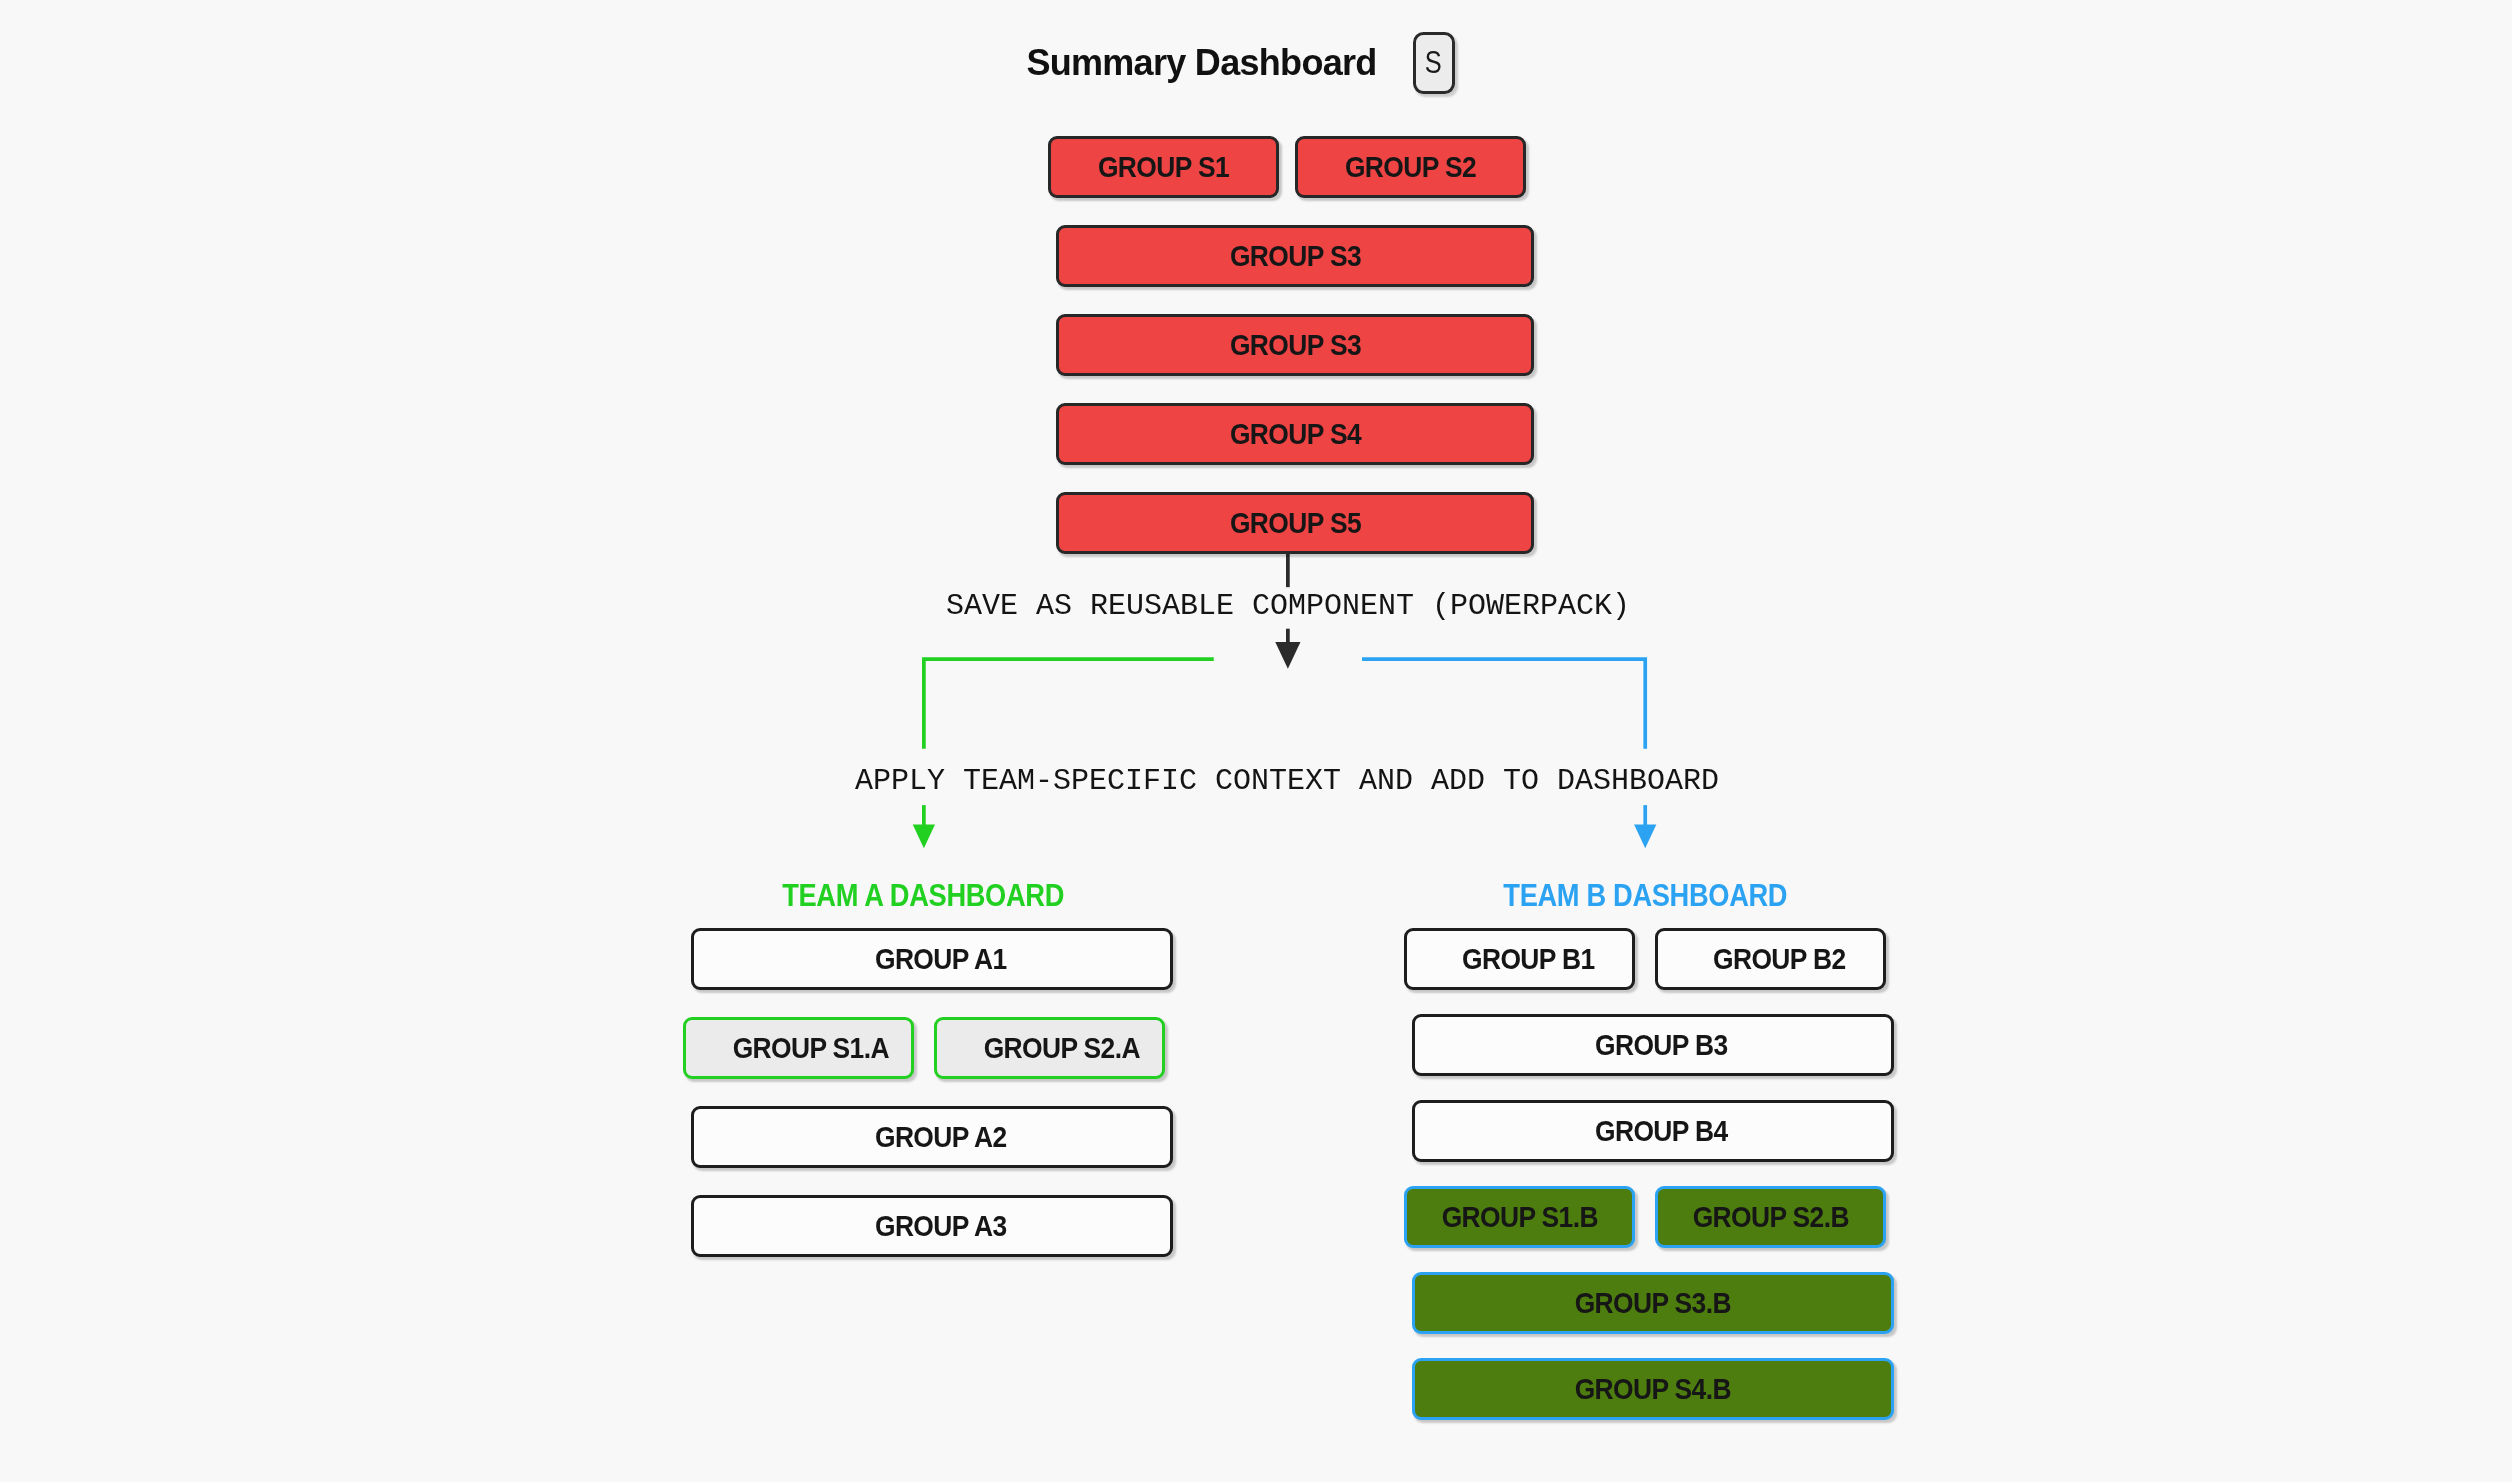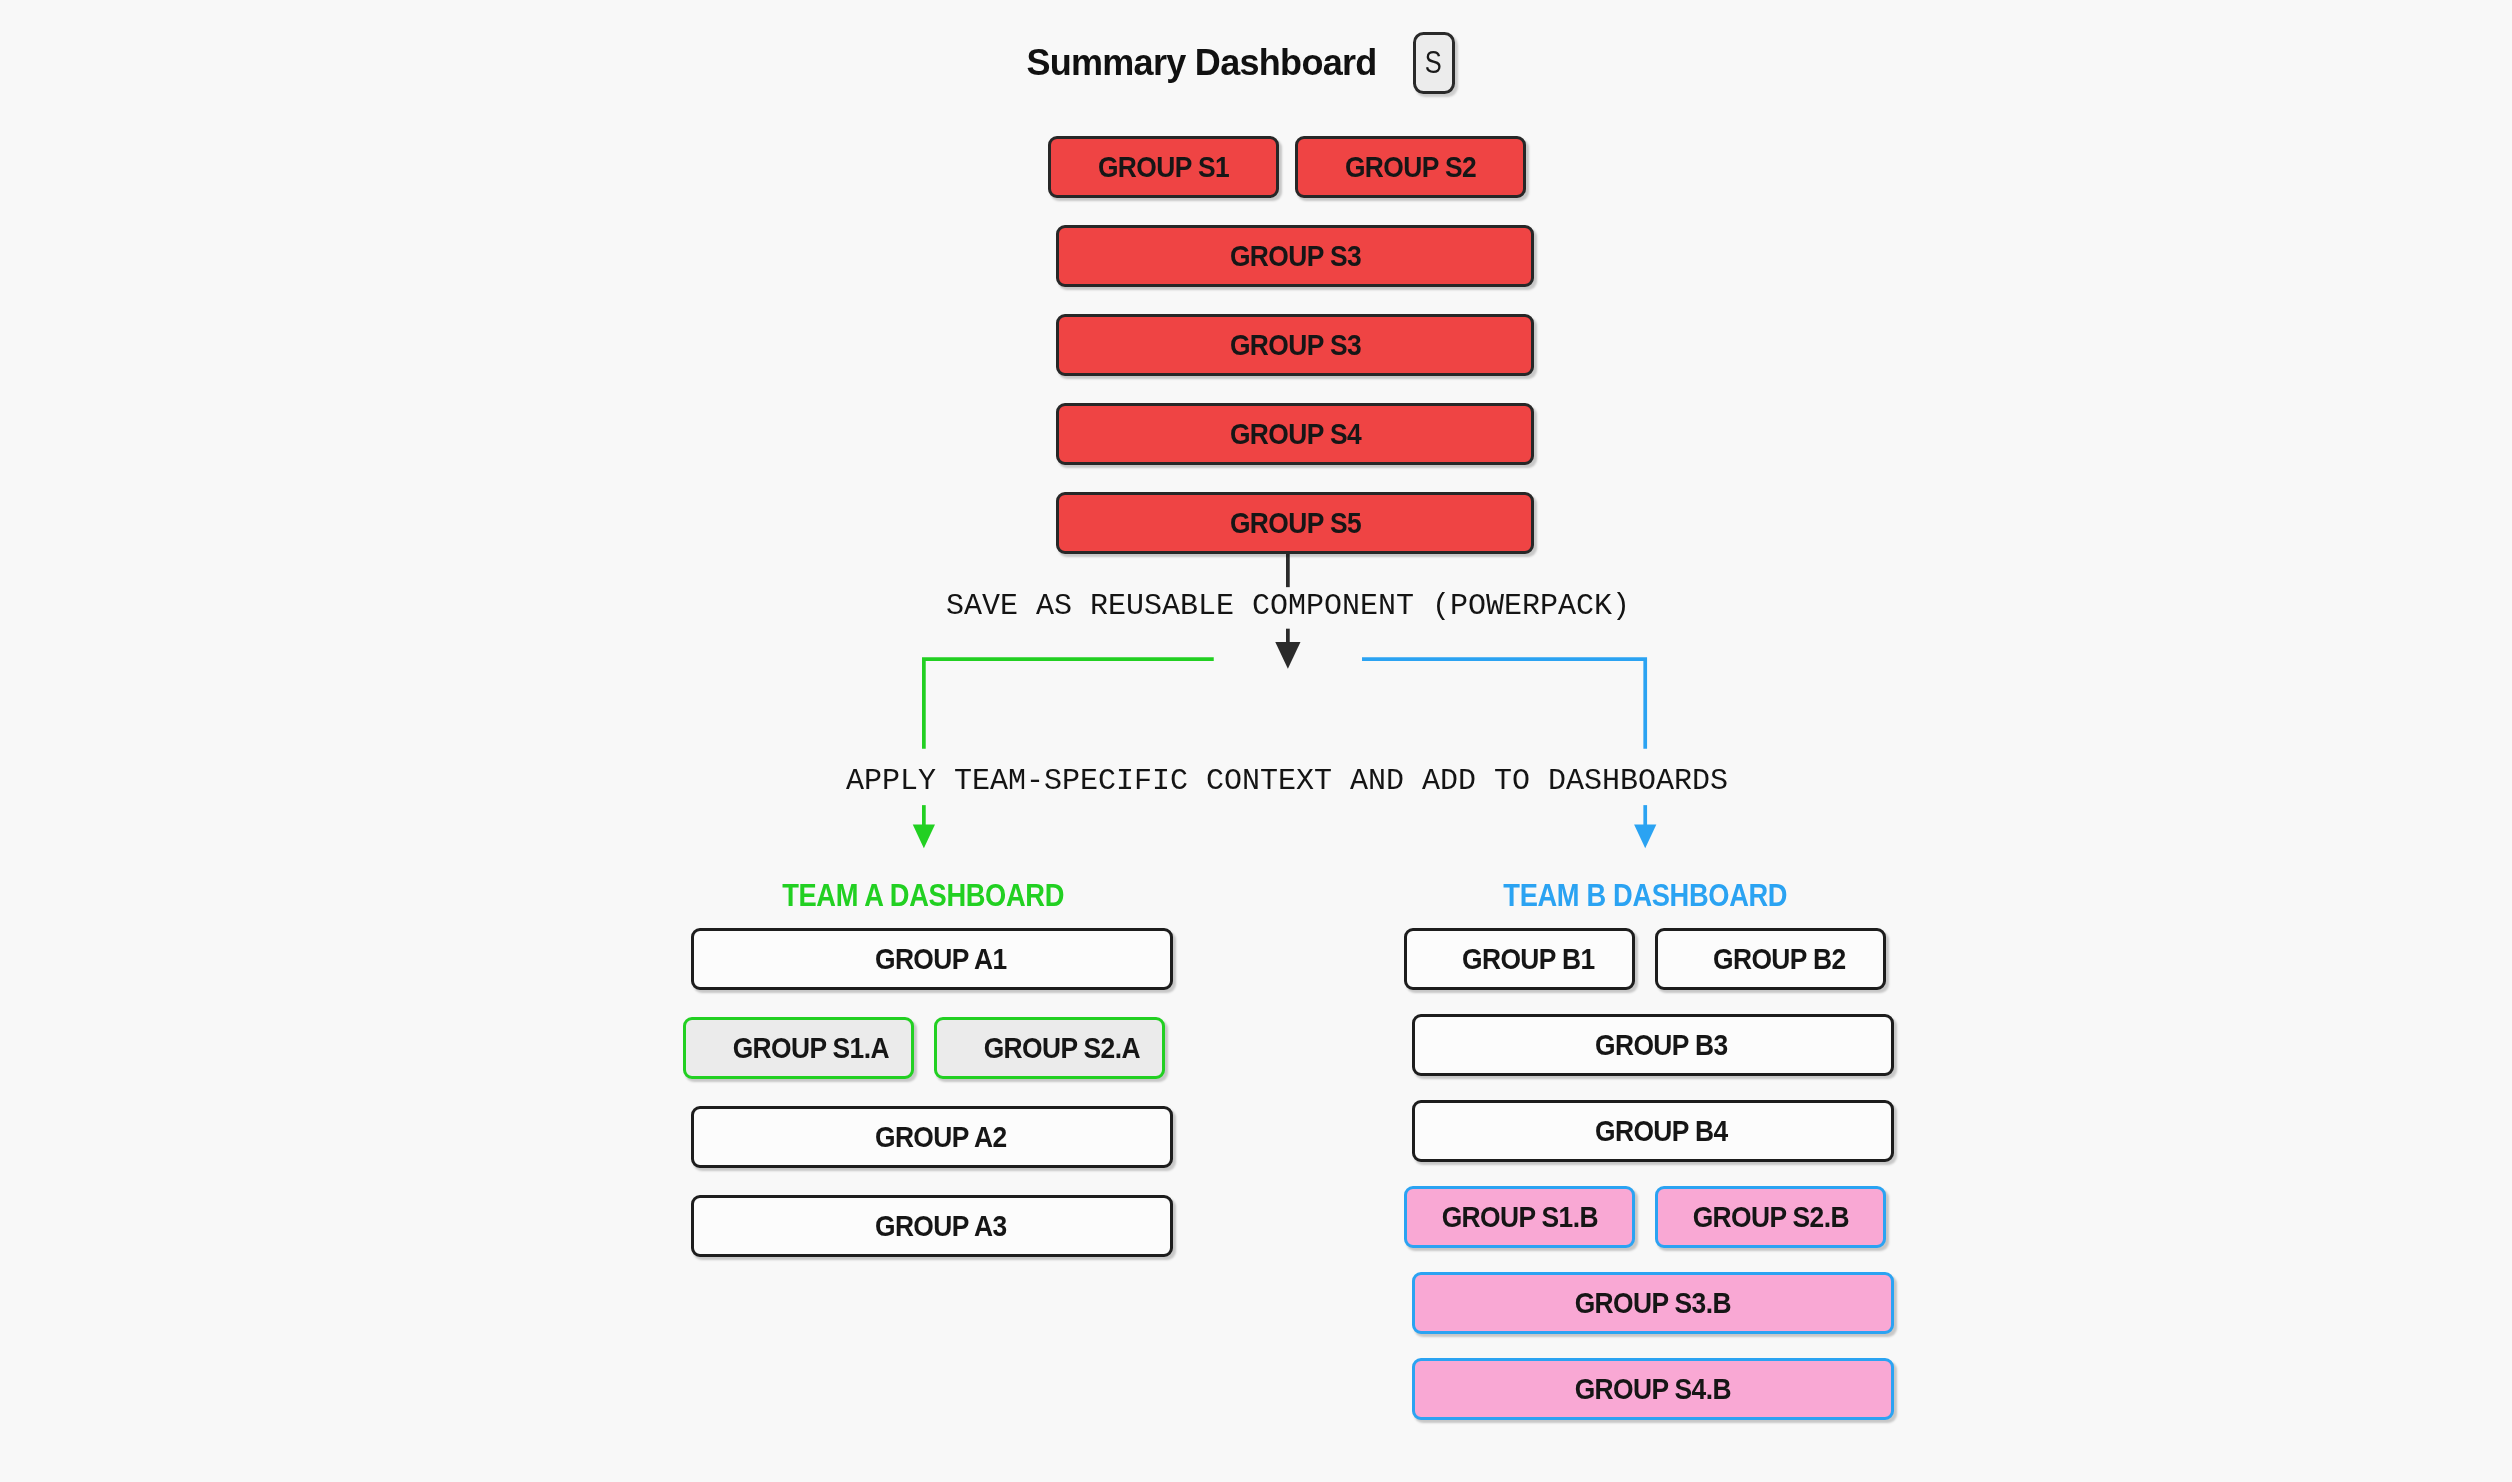--- a/index.html
+++ b/index.html
@@ -23,21 +23,21 @@
   .col-b{left:1404px;top:928px;width:482px;gap:24px;}
   .row{display:flex;justify-content:space-between;}
   .box{height:62px;box-sizing:border-box;border-radius:9px;
        display:flex;align-items:center;justify-content:center;
        font-size:30px;font-weight:700;color:#161616;letter-spacing:-0.7px;
        box-shadow:2.2px 3px 2.2px rgba(0,0,0,0.2);}
   .box .lbl{transform:scaleX(0.88);white-space:nowrap;}
   .gray{background:#ef4444;border:3px solid #272727;}
   .plain{background:#fcfcfc;border:3px solid #1d1d1d;padding-left:17px;}
   .green-box{background:#ebebeb;border:3.7px solid #22d022;padding-left:24px;}
-  .blue-box{background:#f9a8d4;border:3.7px solid #2ba3f2;}
+  .blue-box{background:#4d7c0f;border:3.7px solid #2ba3f2;}
   .half-s{width:231px;}
   .half{width:231px;}
   .full{width:100%;margin-left:8px;}
 
   
   .flow-label{position:absolute;width:890px;text-align:center;
               font-family:"Liberation Mono",monospace;font-size:30px;color:#141414;}
   .flow-1{left:843px;top:589px;}
   .flow-2{left:842px;top:764px;}
 
@@ -97,21 +97,21 @@
     </div>
     <div class="box gray full">
       <span class="lbl">GROUP S4</span>
     </div>
     <div class="box gray full">
       <span class="lbl">GROUP S5</span>
     </div>
   </div>
 
   <div class="flow-label flow-1">SAVE AS REUSABLE COMPONENT (POWERPACK)</div>
-  <div class="flow-label flow-2">APPLY TEAM-SPECIFIC CONTEXT AND ADD TO DASHBOARDS</div>
+  <div class="flow-label flow-2">APPLY TEAM-SPECIFIC CONTEXT AND ADD TO DASHBOARD</div>
 
   <div class="team-title title-a">
     <span class="lbl">TEAM A DASHBOARD</span>
   </div>
   <div class="team-title title-b">
     <span class="lbl">TEAM B DASHBOARD</span>
   </div>
 
   <div class="col col-a">
     <div class="box plain full">

